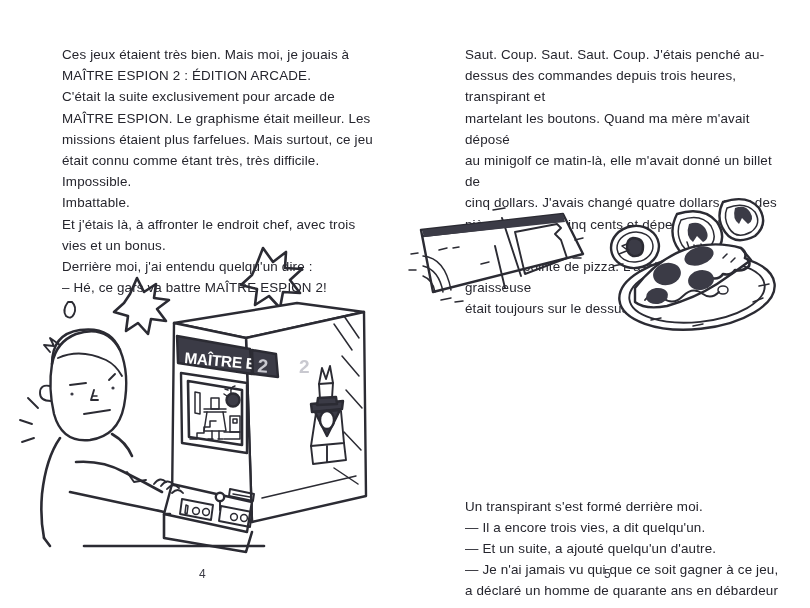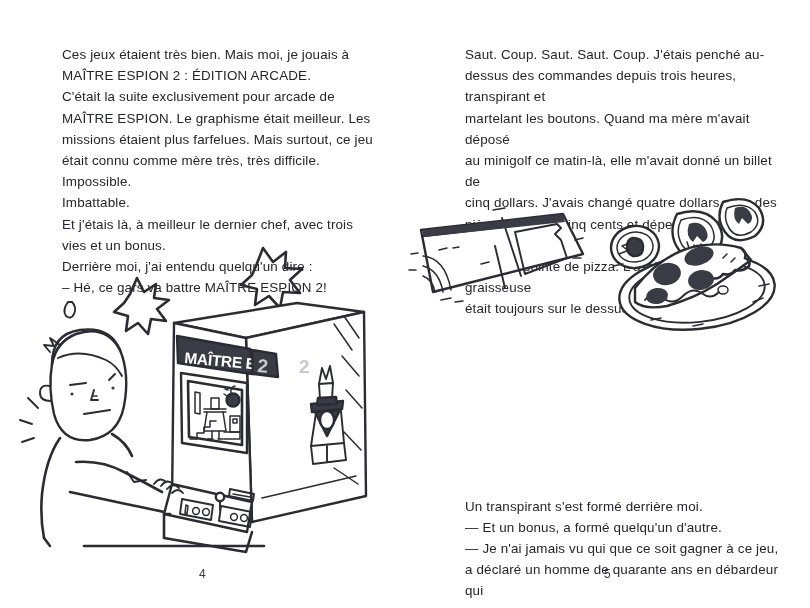--- a/index.html
+++ b/index.html
@@ -87,23 +87,23 @@
 
 <div class="spread">
 
   <div class="page page-left">
 
     <div class="body-text block">     Ces jeux étaient très bien. Mais moi, je jouais à
 MAÎTRE ESPION 2 : ÉDITION ARCADE.</div>
     <div class="body-text block">     C'était la suite exclusivement pour arcade de
 MAÎTRE ESPION. Le graphisme était meilleur. Les
 missions étaient plus farfelues. Mais surtout, ce jeu
-était connu comme mère très, très difficile. Impossible.
+était connu comme étant très, très difficile. Impossible.
 Imbattable.</div>
-    <div class="body-text block">     Et j'étais là, à meilleur le dernier chef, avec trois
+    <div class="body-text block">     Et j'étais là, à affronter le endroit chef, avec trois
 vies et un bonus.</div>
     <div class="body-text block">     Derrière moi, j'ai entendu quelqu'un dire :</div>
     <div class="body-text block">     – Hé, ce gars va battre MAÎTRE ESPION 2!</div>
 
     <div class="art art-arcade">
       <svg width="380" height="300" viewBox="0 0 380 300" xmlns="http://www.w3.org/2000/svg">
 
         <g>
           <path class="ink" d="M116 48 L123 32 L130 46 L142 38 L140 52 L155 54 L143 63 L152 75 L137 73 L134 88 L124 77 L112 85 L114 70 L100 66 L110 57 Z"></path>
         </g>
@@ -331,21 +331,22 @@
           <path class="ink-fine" d="M246 128 L256 126"></path>
           <path class="ink-fine" d="M288 134 L298 132"></path>
           <path class="ink-fine" d="M348 110 L358 106"></path>
           <path class="ink-fine" d="M354 94 L364 92"></path>
         </g>
       </svg>
     </div>
 
     <div style="margin-top:176px;">
       <div class="body-text block">     Un transpirant s'est formé derrière moi.</div>
-      <div class="body-text block">     — Et un bonus, a formé quelqu'un d'autre.</div>
+      <div class="body-text block">     — Il a encore trois vies, a dit quelqu'un.</div>
+      <div class="body-text block">     — Et un suite, a ajouté quelqu'un d'autre.</div>
       <div class="body-text block">     — Je n'ai jamais vu qui que ce soit gagner à ce jeu,
 a déclaré un homme de quarante ans en débardeur qui
 traînait toujours dans cet endroit.</div>
 
     </div>
 
     <div class="pnum right">
       <span>5</span>
     </div>
   </div>

